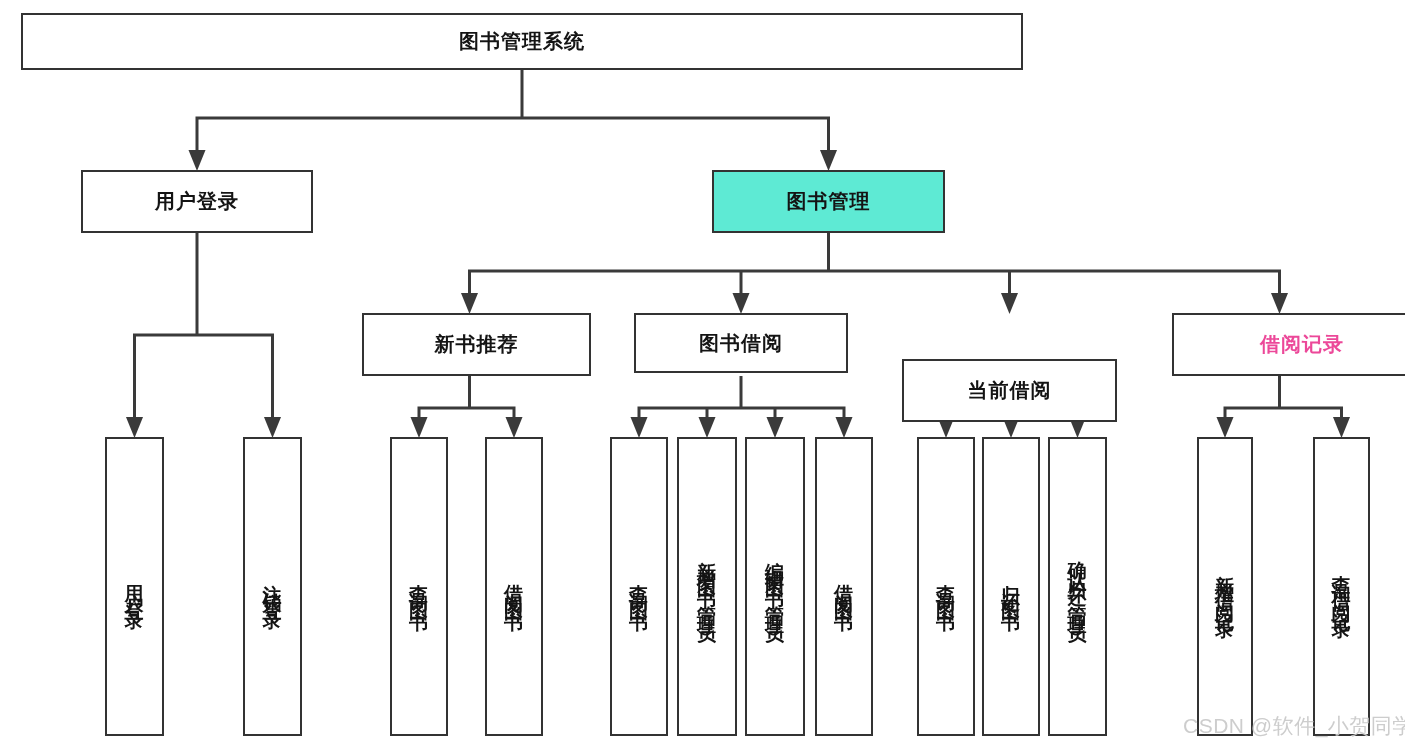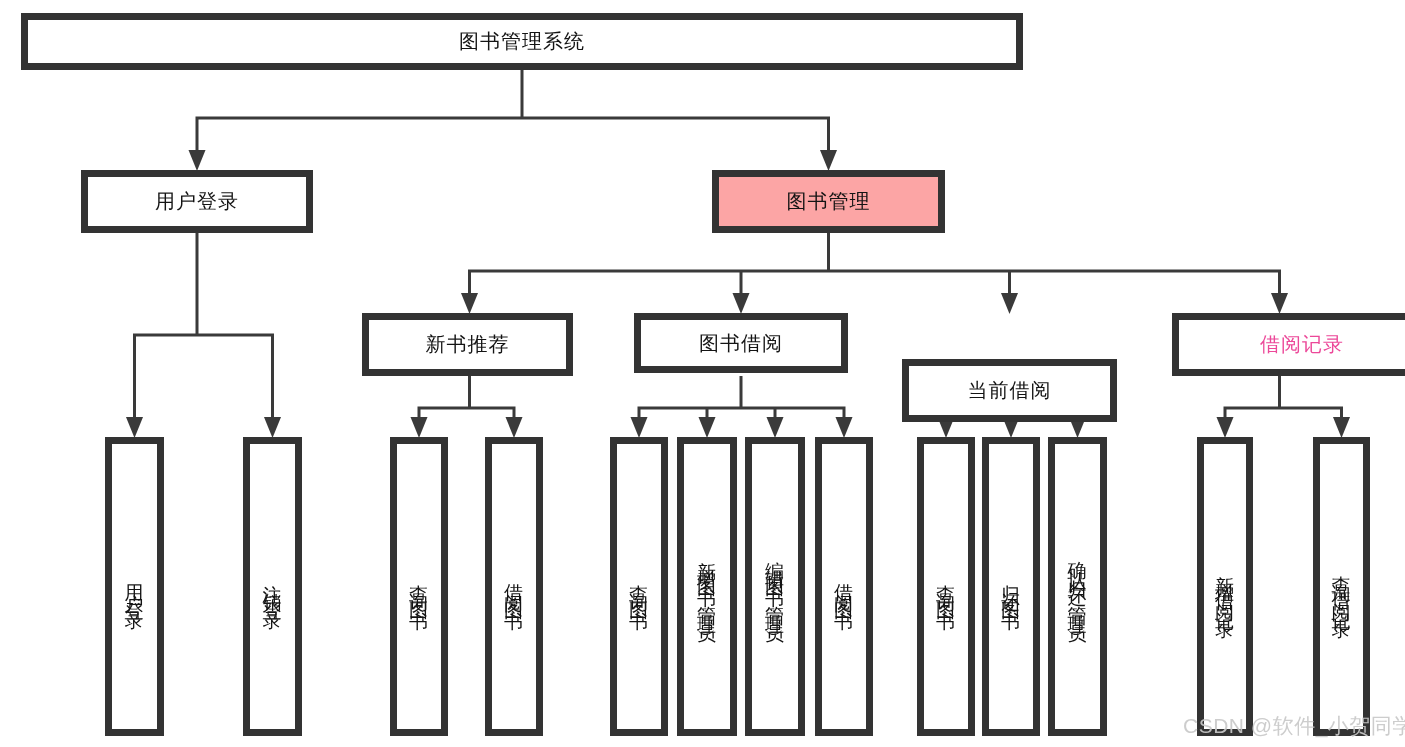--- a/index.html
+++ b/index.html
@@ -13,27 +13,28 @@
   }
   #edges-svg {
     position: absolute;
     left: 0; top: 0;
     width: 1405px; height: 747px;
   }
   .node {
     position: absolute;
     box-sizing: border-box;
     background: #ffffff;
-    border: 7px solid #404040;
+    border: 2px solid #404040;
     display: flex;
     align-items: center;
     justify-content: center;
     color: #141414;
     text-align: center;
     z-index: 2;
+    font-weight: bold;
   }
   .node.h { font-size: 20px; letter-spacing: 1px; }
   .node.v {
     writing-mode: vertical-rl;
     text-orientation: mixed;
     font-size: 19px;
     letter-spacing: 9px;
     line-height: 1;
   }
   .watermark {
@@ -91,24 +92,24 @@
         <polygon points="1333,417 1350,417 1341.5,438" fill="#3a3a3a"></polygon>
       </g>
     </svg>
   <div id="nodes-layer">
       <div class="node h" style="left: 21px; top: 13px; width: 1002px; height: 57px; border-color: rgb(51, 51, 51); background: rgb(255, 255, 255); color: rgb(20, 20, 20);">
         <span>图书管理系统</span>
       </div>
       <div class="node h" style="left: 81px; top: 170px; width: 232px; height: 63px; border-color: rgb(51, 51, 51); background: rgb(255, 255, 255); color: rgb(20, 20, 20);">
         <span>用户登录</span>
       </div>
-      <div class="node h" style="left: 712px; top: 170px; width: 233px; height: 63px; border-color: rgb(51, 51, 51); background: #fca5a5; color: rgb(20, 20, 20);">
+      <div class="node h" style="left: 712px; top: 170px; width: 233px; height: 63px; border-color: rgb(51, 51, 51); background: #5eead4; color: rgb(20, 20, 20);">
         <span>图书管理</span>
       </div>
-      <div class="node h" style="left: 362px; top: 313px; width: 211px; height: 63px; border-color: rgb(51, 51, 51); background: rgb(255, 255, 255); color: rgb(20, 20, 20);">
+      <div class="node h" style="left: 362px; top: 313px; width: 229px; height: 63px; border-color: rgb(51, 51, 51); background: rgb(255, 255, 255); color: rgb(20, 20, 20);">
         <span>新书推荐</span>
       </div>
       <div class="node h" style="left: 634px; top: 313px; width: 214px; height: 60px; border-color: rgb(51, 51, 51); background: rgb(255, 255, 255); color: rgb(20, 20, 20);">
         <span>图书借阅</span>
       </div>
       <div class="node h" style="left: 902px; top: 313px; width: 215px; height: 63px; border-color: rgb(51, 51, 51); background: rgb(255, 255, 255); color: rgb(20, 20, 20); margin-top: 46px;">
         <span>当前借阅</span>
       </div>
       <div class="node h" style="left: 1172px; top: 313px; width: 260px; height: 63px; border-color: rgb(51, 51, 51); background: rgb(255, 255, 255); color: #ec4899;">
         <span>借阅记录</span>

